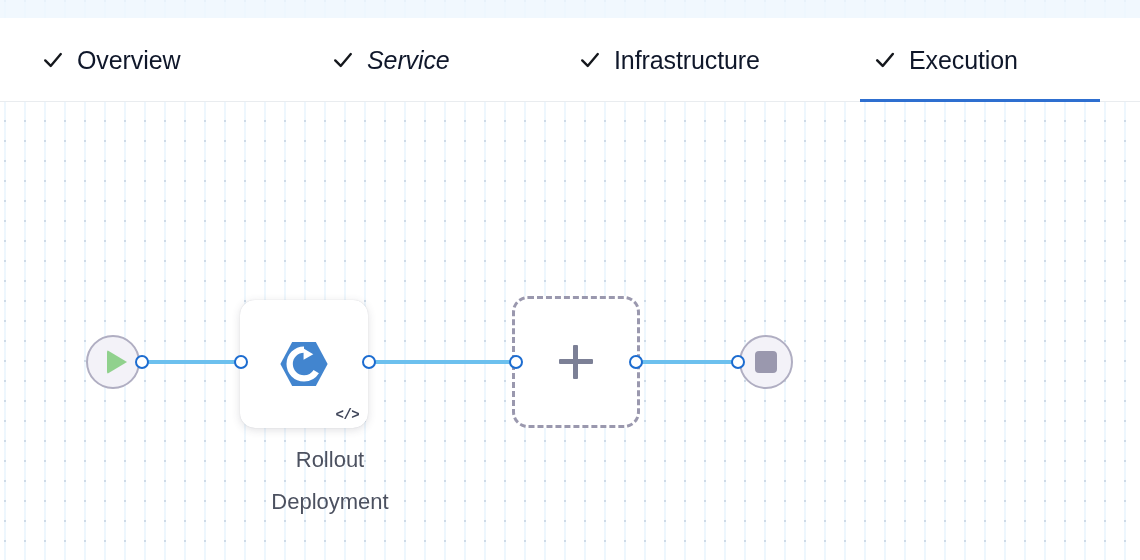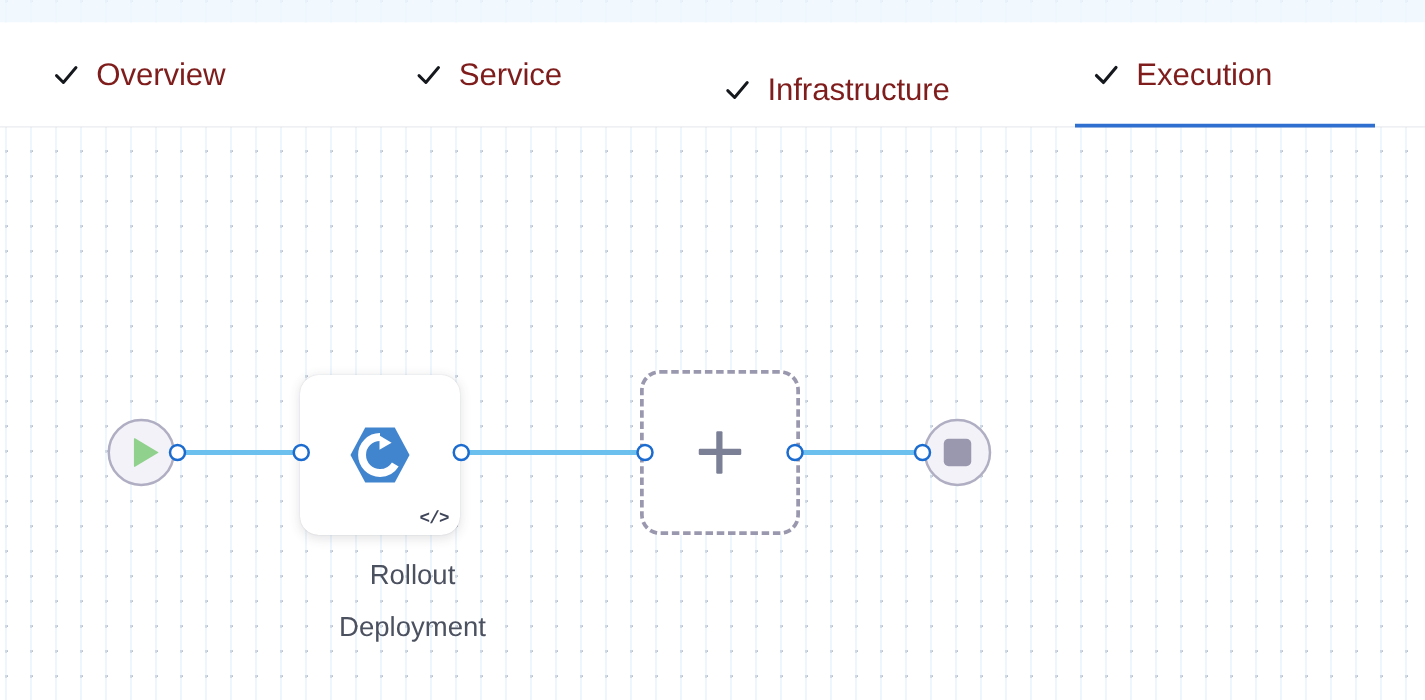--- a/index.html
+++ b/index.html
@@ -77,42 +77,42 @@
     width: 22px;
     height: 22px;
     flex: none;
     color: #15181d;
   }
   .tab .check svg { display: block; width: 22px; height: 22px; }
 
   .tab .tab-label {
     font-size: 25px;
     line-height: 1;
-    color: #7f1d1d;
+    color: #0f172a;
     letter-spacing: -0.1px;
     white-space: nowrap;
   }
 
   .tab.active .tab-label { font-weight: normal; }
 
   .tab .underline {
     position: absolute;
     left: 0;
     right: 0;
     bottom: 0;
     height: 3px;
     background: #2e6fd0;
     display: none;
   }
   .tab.active .underline { display: block; }
 
   
   #tab-0 { left: 28px;  }
-  #tab-1 { left: 318px; }
-  #tab-2 { left: 565px; margin-top: 12px; }
+  #tab-1 { left: 318px; font-style: italic; }
+  #tab-2 { left: 565px; }
   #tab-3 { left: 860px; width: 240px; }
 
   
   .pipeline { position: absolute; left: 0; top: 102px; width: 1140px; height: 458px; z-index: 3; }
 
   
   .edge {
     position: absolute;
     height: 4px;
     background: #6cc0ee;

